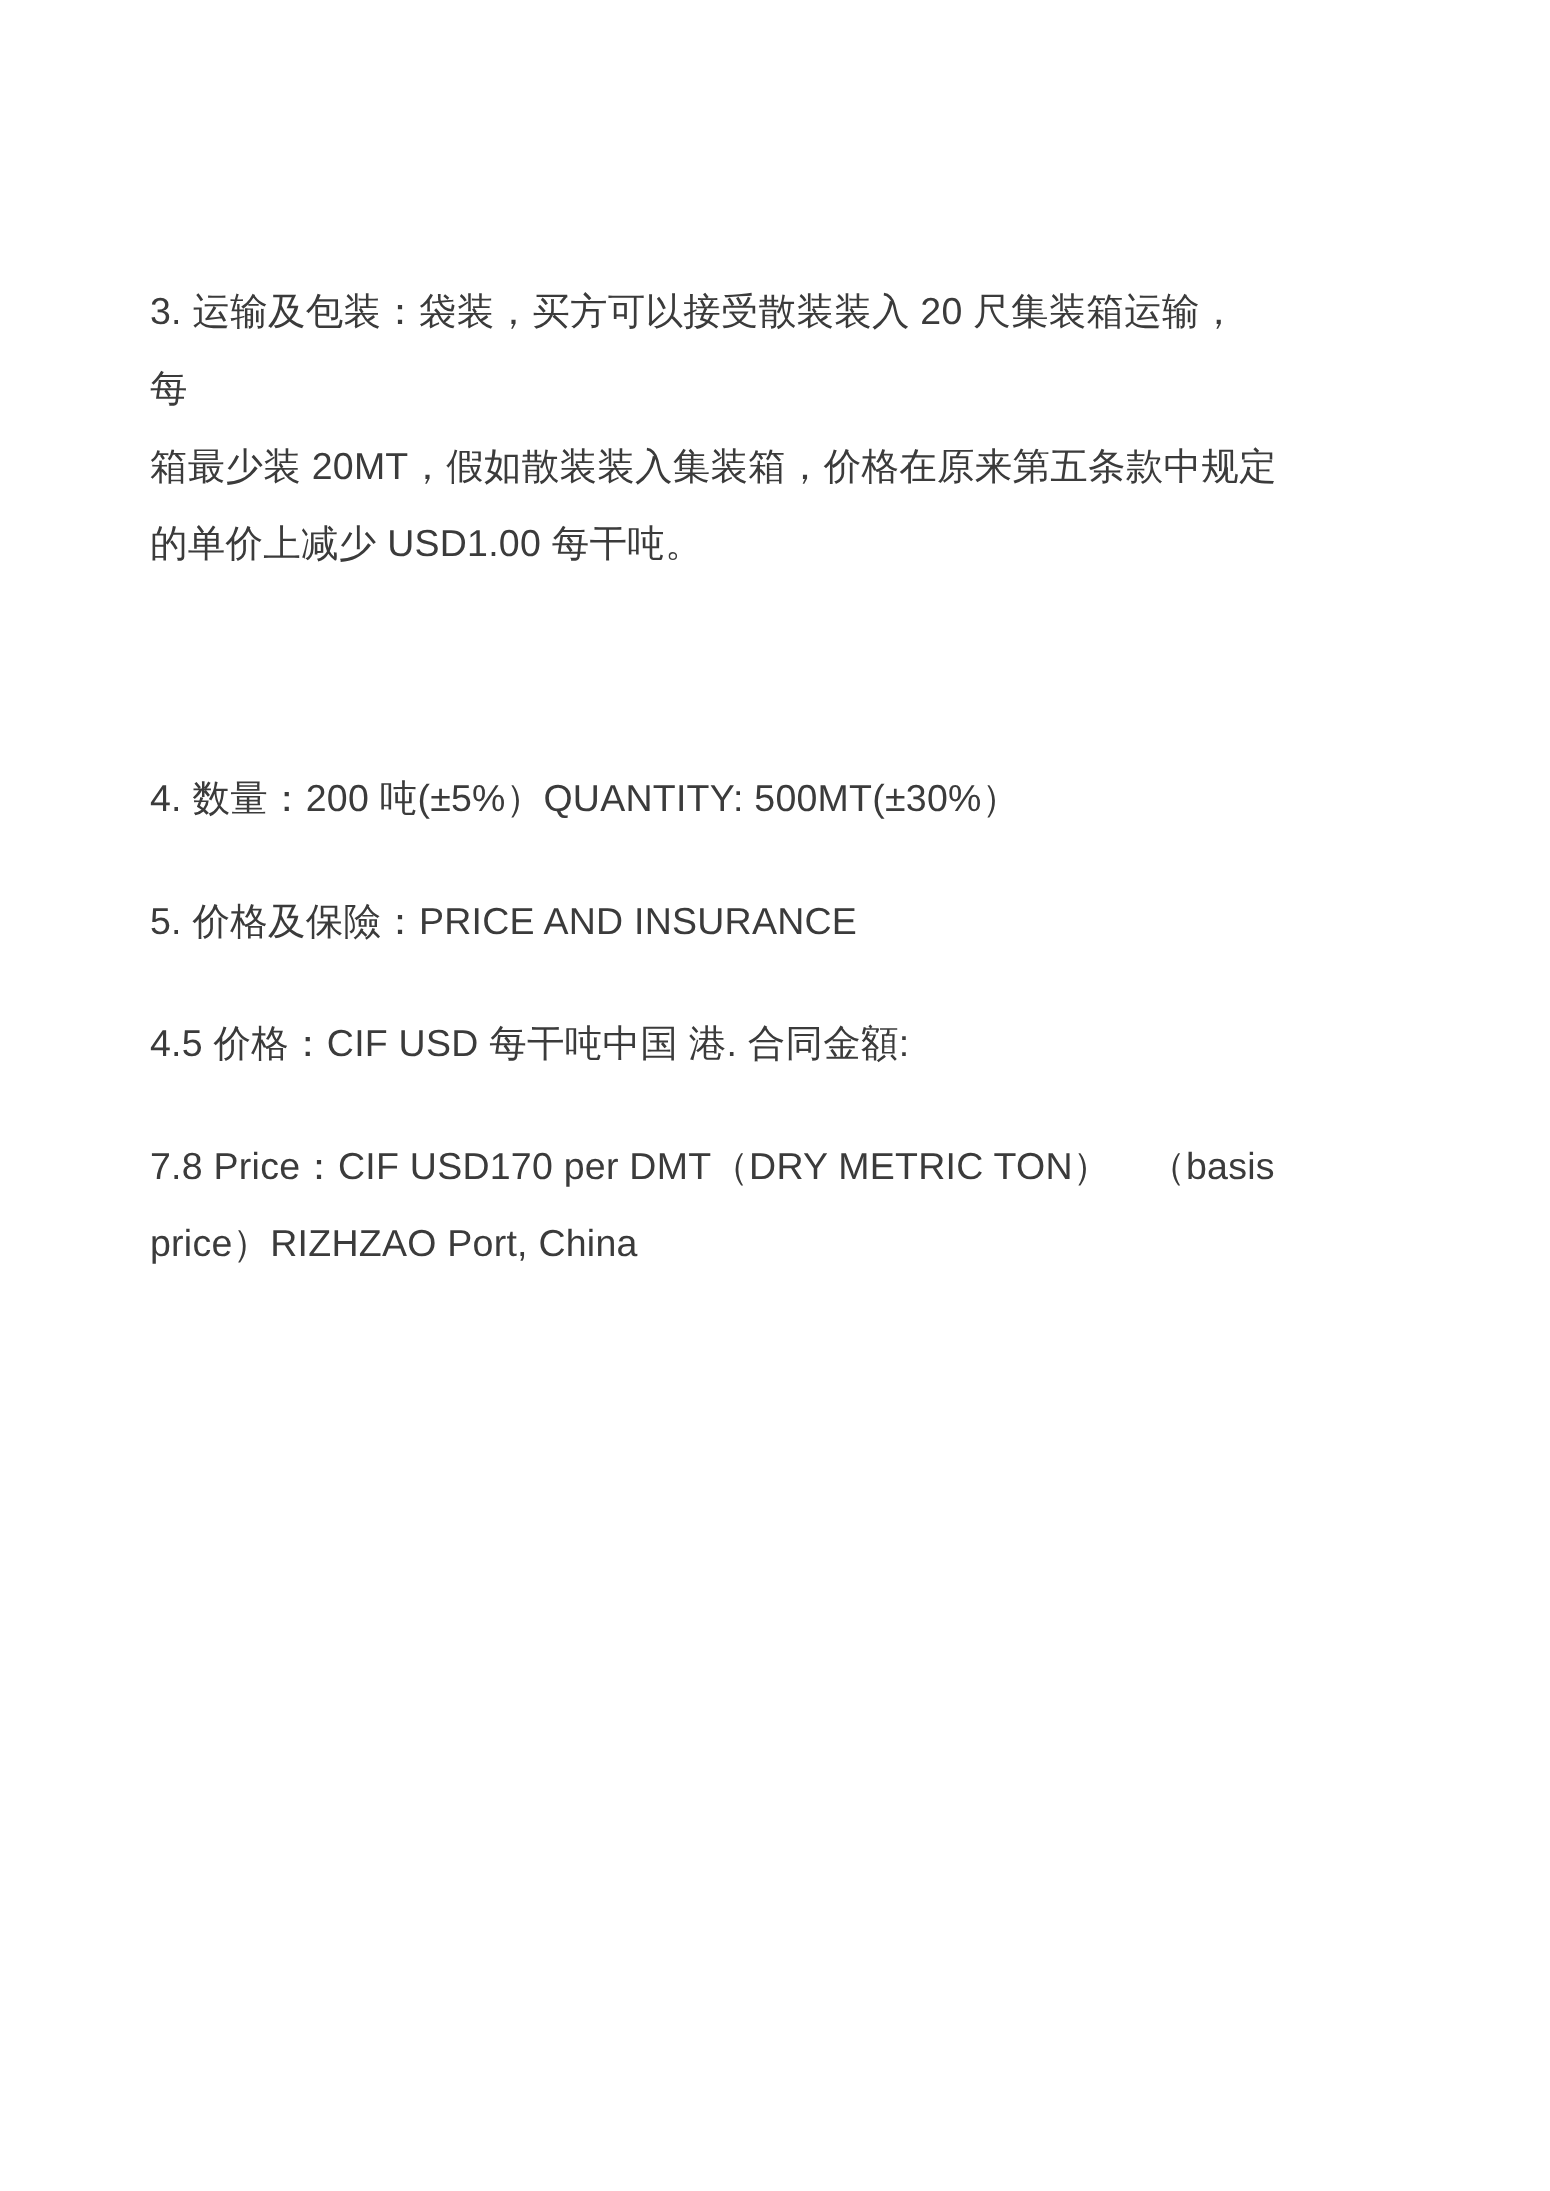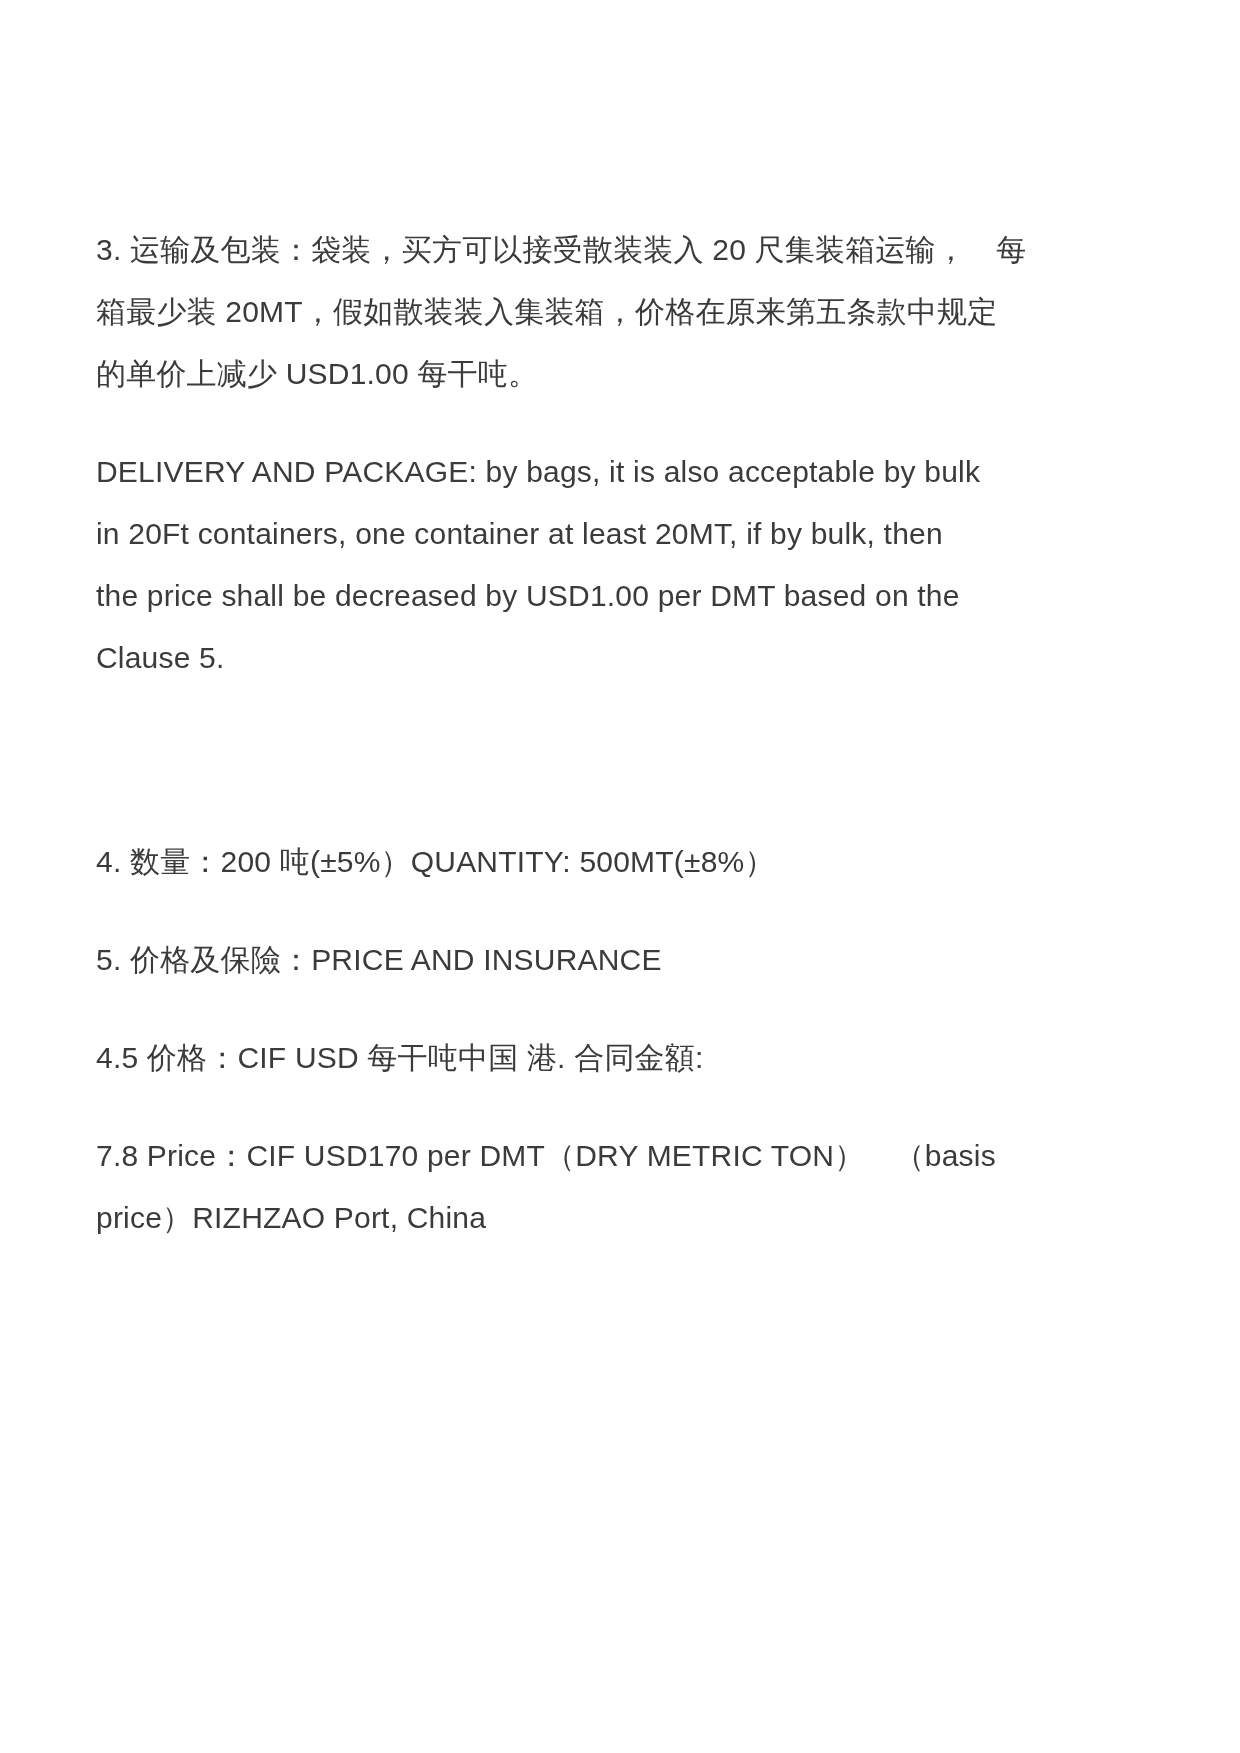--- a/index.html
+++ b/index.html
@@ -11,21 +11,21 @@
     width: 1240px;
     height: 1753px;
     font-family: "Liberation Sans", "DejaVu Sans", sans-serif;
     color: #3b3b3b;
     overflow: hidden;
   }
   .page {
     box-sizing: border-box;
     width: 1204px;
     height: 1753px;
-    padding: 219px 164px 0 96px;
+    padding: 219px 164px 0 120px;
     background: #ffffff;
   }
   .para {
     font-size: 30px;
     line-height: 62px;
     white-space: pre-line;
     margin: 0 0 36px 0;
     text-align: left;
     letter-spacing: 0.2px;
   }
@@ -36,28 +36,24 @@
 </style>
 </head>
 <body>
 
 <div class="page">
 
   <div class="para">3. 运输及包装：袋装，买方可以接受散装装入 20 尺集装箱运输，　每
 箱最少装 20MT，假如散装装入集装箱，价格在原来第五条款中规定
 的单价上减少 USD1.00 每干吨。</div>
 
-  <div class="para">DELIVERY AND PACKAGE: by bags, it is also acceptable by bulk
-in 20Ft containers, one container at least 20MT, if by bulk, then
-the price shall be decreased by USD1.00 per DMT based on the
-Clause 5.</div>
 
   <div class="spacer"></div>
 
-  <div class="para">4. 数量：200 吨(±5%）QUANTITY: 500MT(±8%）</div>
+  <div class="para">4. 数量：200 吨(±5%）QUANTITY: 500MT(±30%）</div>
 
   <div class="para">5. 价格及保險：PRICE AND INSURANCE</div>
 
   <div class="para">4.5 价格：CIF USD 每干吨中国 港. 合同金額:</div>
 
   <div class="para">7.8 Price：CIF USD170 per DMT（DRY METRIC TON）　（basis
 price）RIZHZAO Port, China</div>
 
 
 

